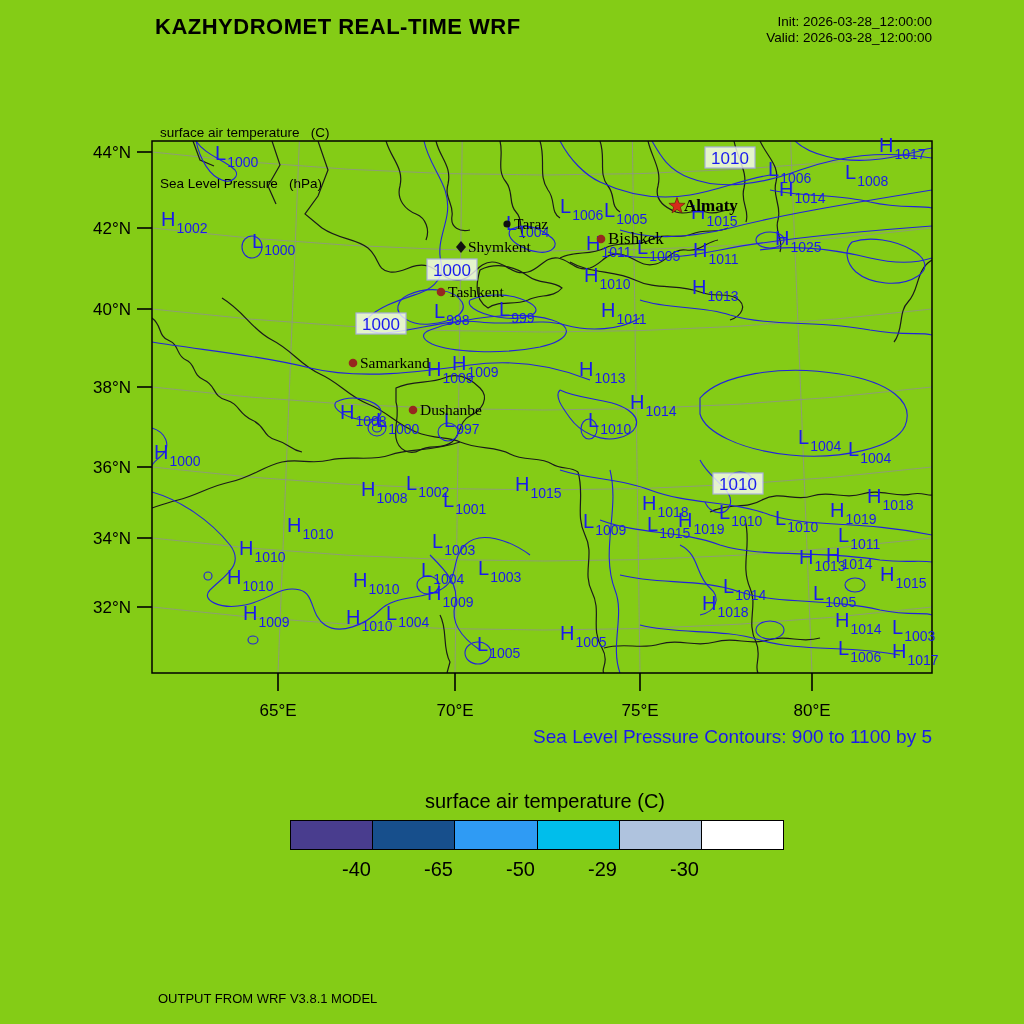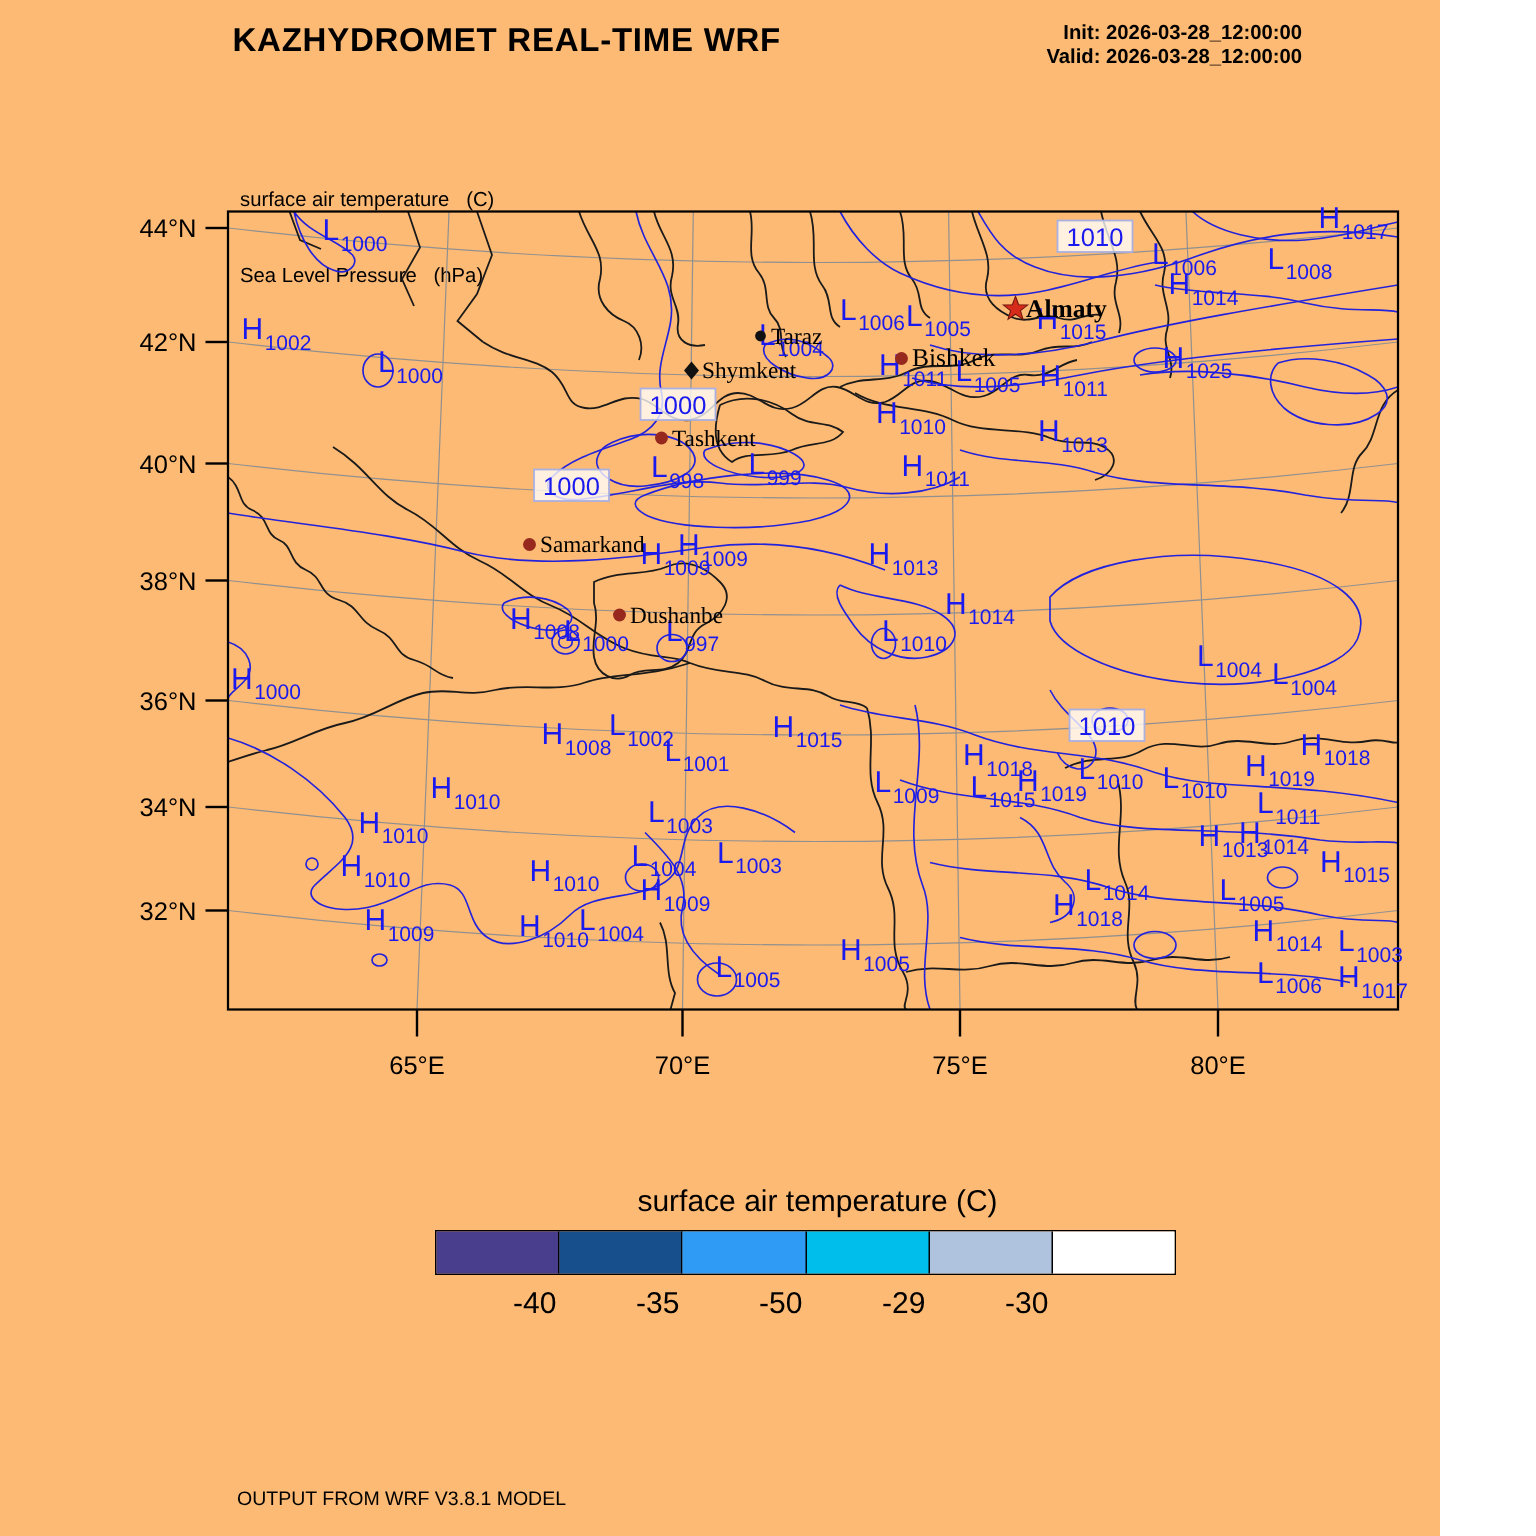--- a/index.html
+++ b/index.html
@@ -1,20 +1,20 @@
 <!DOCTYPE html>
 <html><head>
 <meta charset="utf-8">
 <style>
   html,body{margin:0;padding:0;background:#fff;width:1024px;height:1024px;overflow:hidden;
             font-family:"Liberation Sans",sans-serif;}
   .abs{position:absolute;}
-  #page{position:relative;width:948px;height:1024px;background:#fdba74;padding-left:12px;}
+  #page{position:relative;width:1024px;height:1024px;background:#84cc16;}
   #main-title{left:155px;top:14px;font-size:22px;font-weight:bold;letter-spacing:.5px;color:#000;}
-  #run-times{right:92px;top:14px;text-align:right;font-size:13.5px;font-weight:700;color:#000;line-height:16px;}
+  #run-times{right:92px;top:14px;text-align:right;font-size:13.5px;font-weight:400;color:#000;line-height:16px;}
   #field-labels{left:160px;top:90px;font-size:13.5px;color:#000;line-height:17px;white-space:pre;}
   #slp-caption{right:92px;top:726px;font-size:19px;color:#1a1aee;}
   #cbar-title{left:0;top:790px;width:1090px;text-align:center;font-size:20px;color:#000;}
   #cbar{left:290px;top:820px;width:492px;height:28px;display:flex;border:1px solid #000;}
   #cbar .seg{flex:1 1 0;border-right:1px solid #000;}
   #cbar .seg:last-child{border-right:none;}
   .cbar-tick{position:absolute;top:858px;width:60px;margin-left:-30px;font-size:20px;color:#000;}
   #footer{left:158px;top:956px;font-size:13px;color:#000;line-height:17px;white-space:pre;}
   
   .frame{fill:none;stroke:#000;stroke-width:1.5;}
@@ -259,35 +259,36 @@
         <text x="608" y="244" class="city cityL">Bishkek</text>
         <path d="M677.0,197.5L679.1,203.2L685.1,203.4L680.3,207.1L682.0,212.9L677.0,209.5L672.0,212.9L673.7,207.1L668.9,203.4L674.9,203.2Z" fill="#d62b1a" stroke="#6d150d" stroke-width="0.7"></path>
         <text x="684" y="211" class="city cityB">Almaty</text>
         <circle cx="353" cy="363" r="4.3" fill="#96281e"></circle>
         <text x="360" y="368" class="city">Samarkand</text>
         <circle cx="413" cy="410" r="4.3" fill="#96281e"></circle>
         <text x="420" y="415" class="city">Dushanbe</text>
       </g>
   </svg>
 
+  <div class="abs" id="slp-caption">Sea Level Pressure Contours: 900 to 1100 by 5</div>
 
   <div class="abs" id="cbar-title">surface air temperature  (C)</div>
   <div class="abs" id="cbar">
       <div class="seg" style="background: rgb(73, 61, 142);"></div>
       <div class="seg" style="background: rgb(23, 79, 140);"></div>
       <div class="seg" style="background: rgb(47, 155, 244);"></div>
       <div class="seg" style="background: rgb(0, 190, 235);"></div>
       <div class="seg" style="background: rgb(175, 195, 222);"></div>
       <div class="seg" style="background: rgb(255, 255, 255);"></div>
     </div>
   <div id="cbar-ticks"></div>
 
   <div class="abs" id="footer">
     <div>OUTPUT FROM WRF V3.8.1 MODEL</div>
     
   </div>
 
 <div class="cbar-tick" style="left: 372px;">-40</div>
-    <div class="cbar-tick" style="left: 454px;">-35</div>
+    <div class="cbar-tick" style="left: 454px;">-65</div>
     <div class="cbar-tick" style="left: 536px;">-50</div>
     <div class="cbar-tick" style="left: 618px;">-29</div>
     <div class="cbar-tick" style="left: 700px;">-30</div>
   </div>
 
 </body></html>

